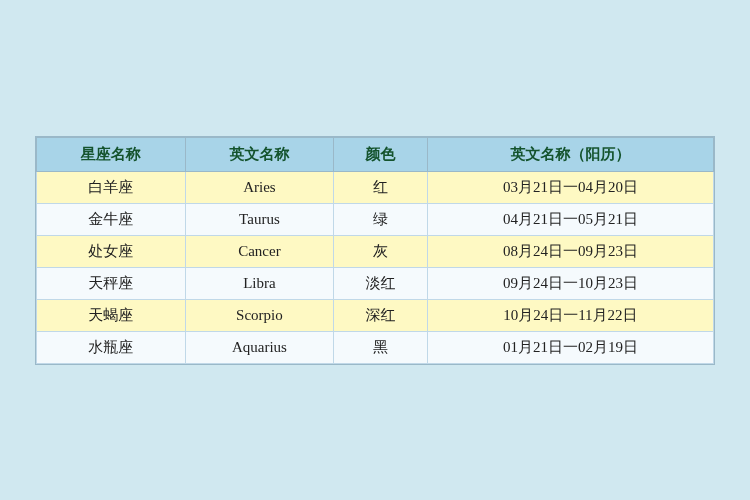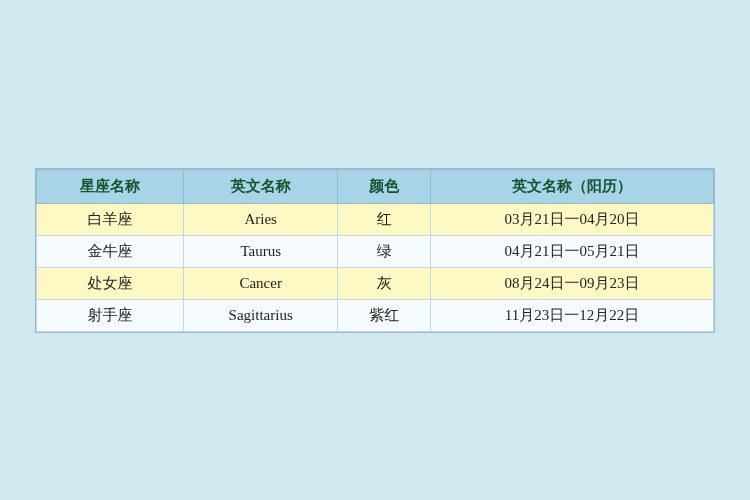--- a/index.html
+++ b/index.html
@@ -67,20 +67,32 @@
           <td>绿</td>
           <td>04月21日一05月21日</td>
         </tr>
         <tr>
           <td>处女座</td>
           <td>Cancer</td>
           <td>灰</td>
           <td>08月24日一09月23日</td>
         </tr>
         <tr>
-          <td>射手座</td>
-          <td>Sagittarius</td>
-          <td>紫红</td>
-          <td>11月23日一12月22日</td>
+          <td>天秤座</td>
+          <td>Libra</td>
+          <td>淡红</td>
+          <td>09月24日一10月23日</td>
+        </tr>
+        <tr>
+          <td>天蝎座</td>
+          <td>Scorpio</td>
+          <td>深红</td>
+          <td>10月24日一11月22日</td>
+        </tr>
+        <tr>
+          <td>水瓶座</td>
+          <td>Aquarius</td>
+          <td>黑</td>
+          <td>01月21日一02月19日</td>
         </tr>
       </tbody>
   </table>
 </div>
 
 </body></html>

